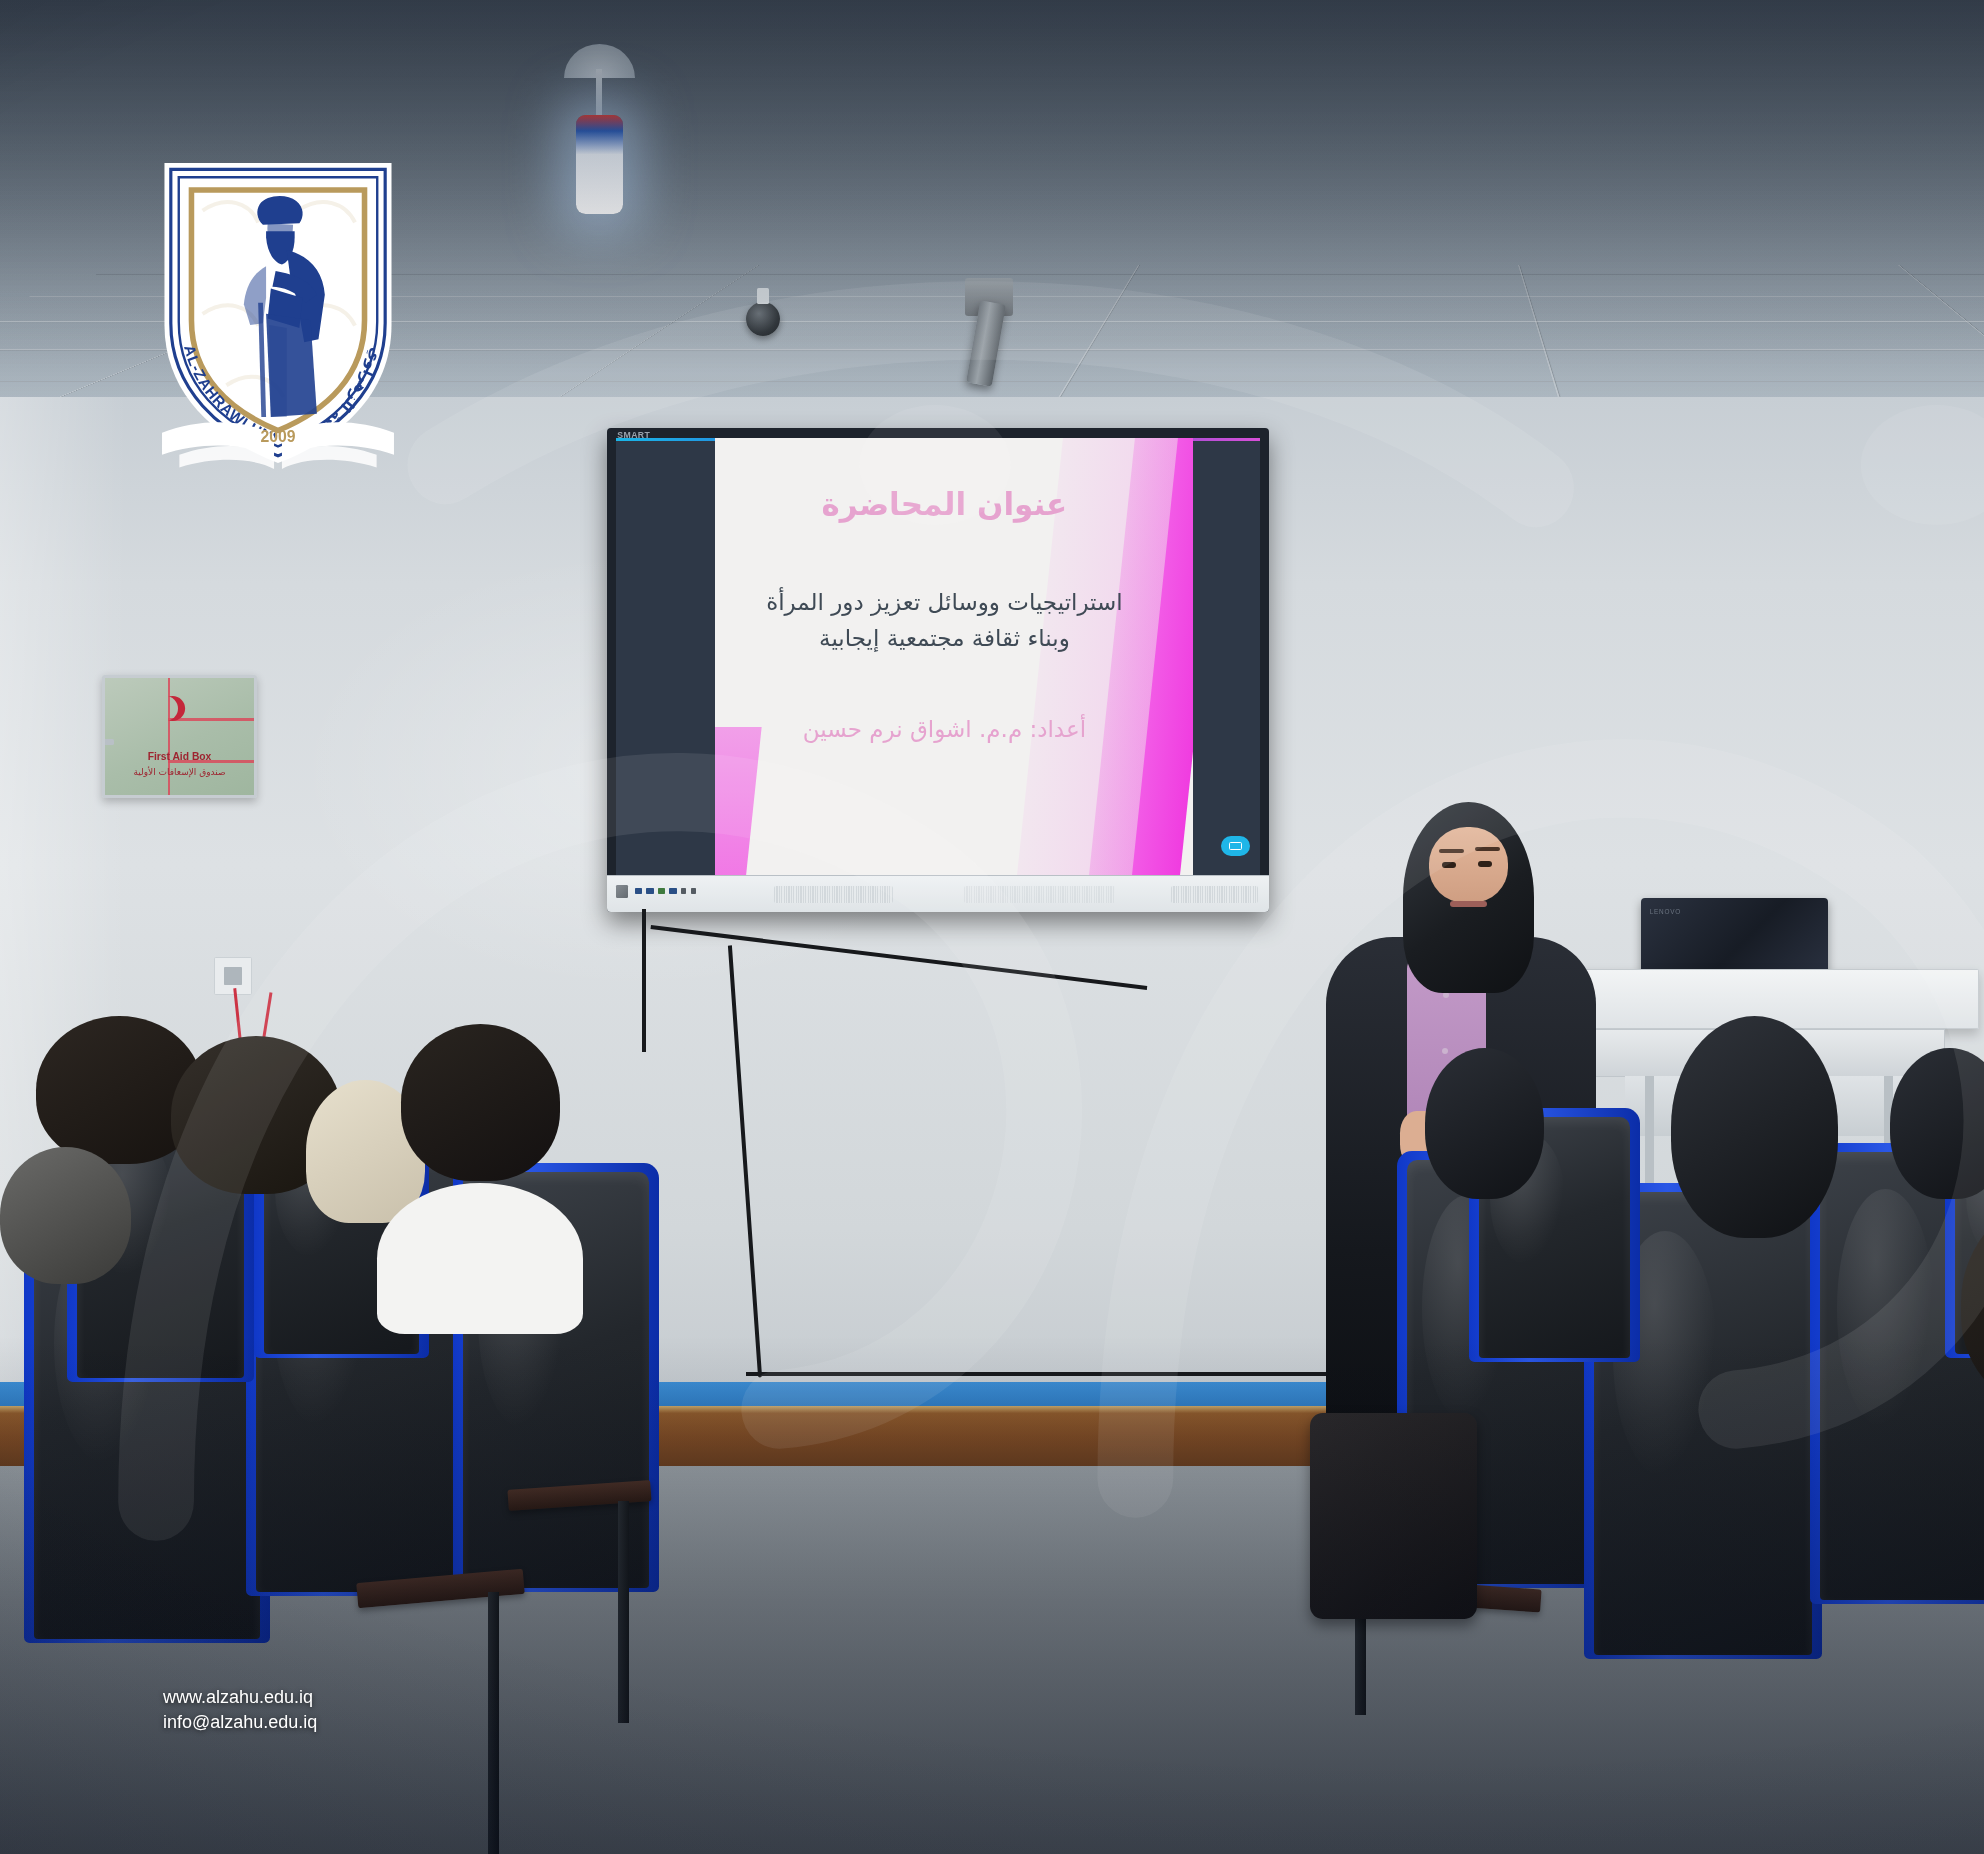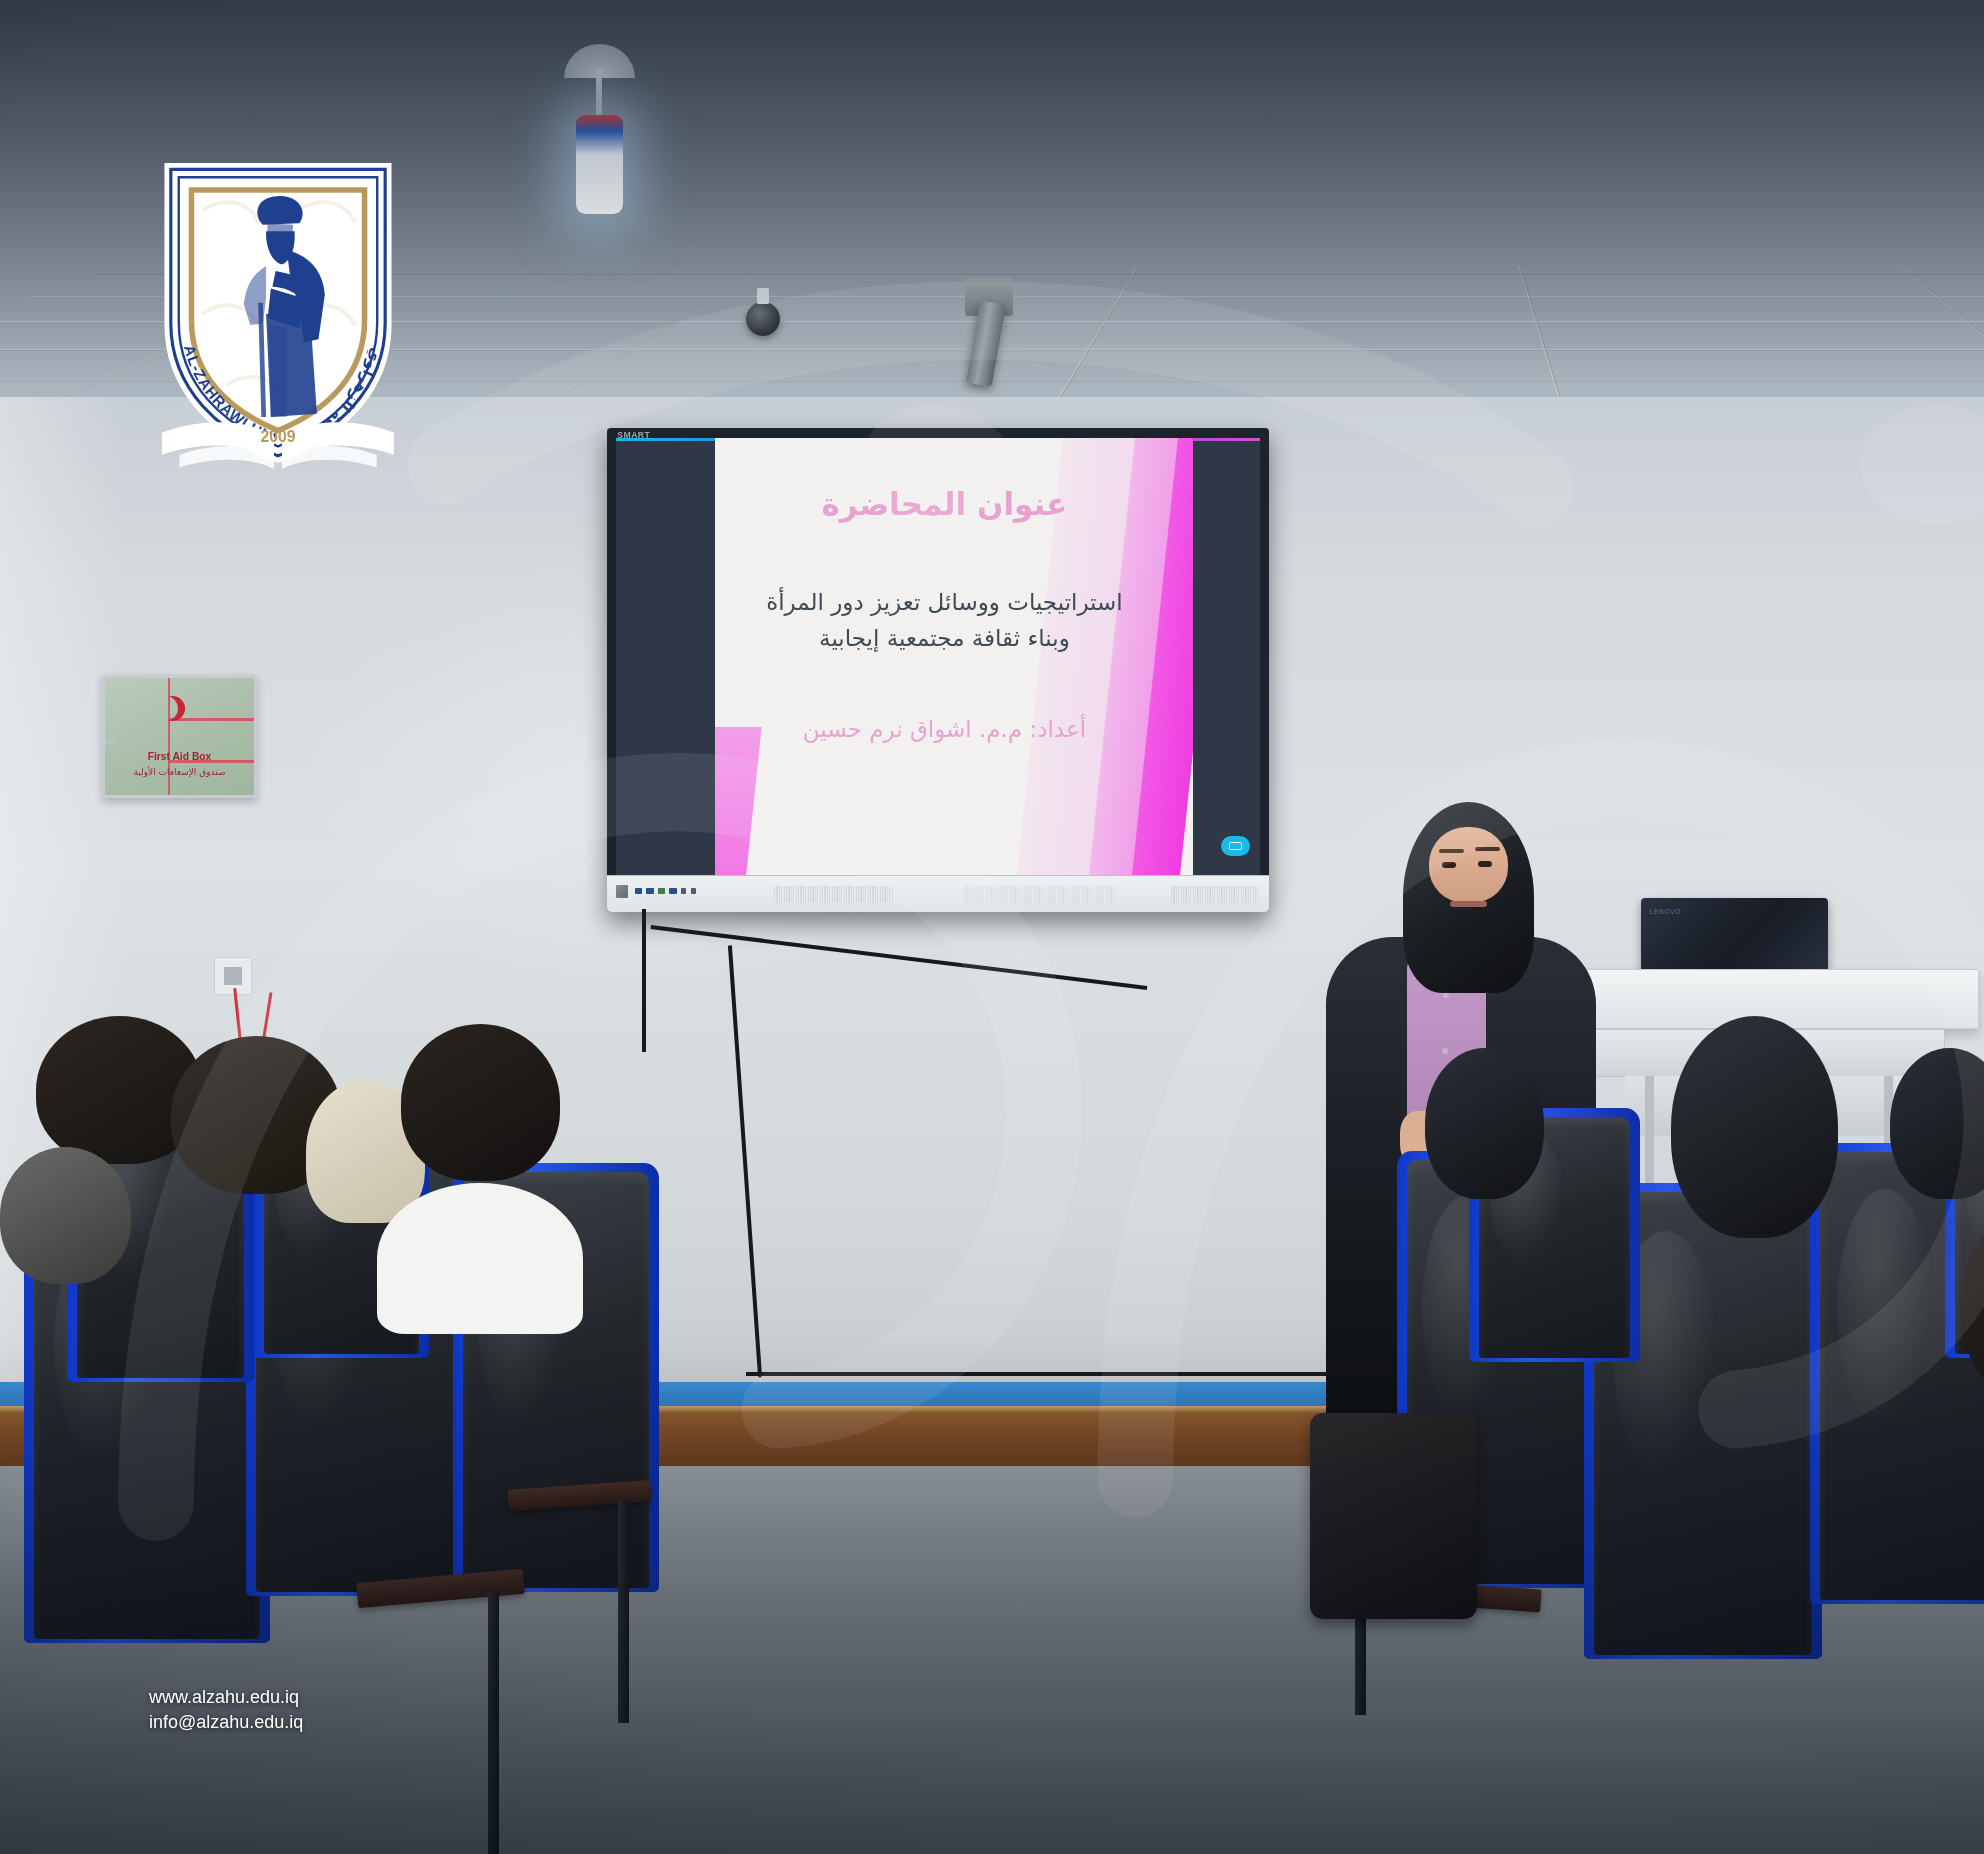--- a/index.html
+++ b/index.html
@@ -499,19 +499,19 @@
       <g fill="#ffffff">
         <path d="M18 30 C70 10 130 14 160 34 L160 62 C130 44 70 40 18 58 Z"></path>
         <path d="M312 30 C260 10 200 14 170 34 L170 62 C200 44 260 40 312 58 Z"></path>
         <path d="M40 58 C86 42 134 44 160 60 L160 76 C134 62 86 60 40 74 Z" opacity=".85"></path>
         <path d="M290 58 C244 42 196 44 170 60 L170 76 C196 62 244 60 290 74 Z" opacity=".85"></path>
       </g>
       <text x="165" y="42" text-anchor="middle" font-family="Liberation Sans, sans-serif" font-size="20" font-weight="700" fill="#b99a5c">2009</text>
     </svg>
   </div>
 
-  <div class="footer-l" style="left:149px;bottom:119px;">
+  <div class="footer-l" style="left:163px;bottom:119px;">
     <div>www.alzahu.edu.iq</div>
     <div>info@alzahu.edu.iq</div>
   </div>
 
 </div>
 
 
 </body></html>

